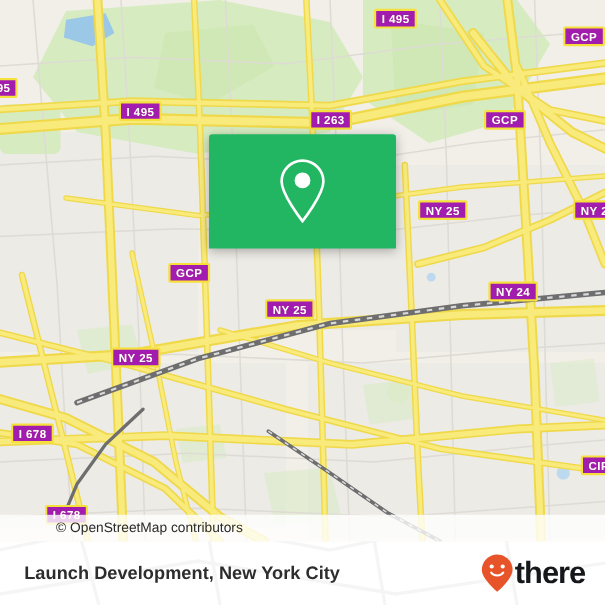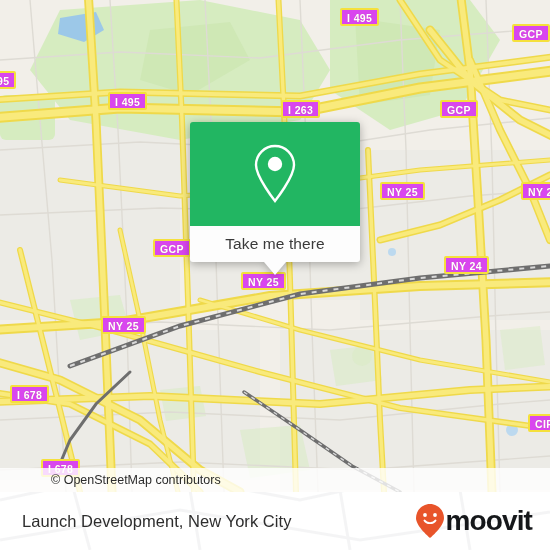--- a/index.html
+++ b/index.html
@@ -12,21 +12,21 @@
 
   
   .map{position:absolute;left:0;top:0;width:550px;height:492px;overflow:hidden;background:#f2efe9;}
   .map-svg{position:absolute;left:0;top:0;width:550px;height:492px;display:block;}
 
   
   .shield{
     position:absolute;
     box-sizing:border-box;
     border:2px solid #f5e03c;
-    background:#d946ef;
+    background:#a21caf;
     color:#ffffff;
     font-size:10.5px;
     font-weight:bold;
     letter-spacing:.4px;
     line-height:14px;
     height:18px;
     padding:1px 5px 0 5px;
     border-radius:2px;
     text-align:center;
     white-space:nowrap;
@@ -84,21 +84,21 @@
   .footer-watermark{
     position:absolute;left:0;top:-492px;width:550px;height:550px;
     opacity:.10;
   }
   .footer-inner{
     position:relative;height:58px;
     display:flex;align-items:center;justify-content:space-between;
     padding:0 18px 0 22px;box-sizing:border-box;
   }
   .footer-title{
-    font-size:16.5px;color:#2d2d2d;letter-spacing:.05px;white-space:nowrap;
+    font-size:16.5px;color:#2d2d2d;letter-spacing:.05px;white-space:nowrap;font-weight:bold;
   }
   .logo{display:flex;align-items:center;gap:1px;}
   .logo-mark{display:block;}
   .logo-text{
     font-size:28px;font-weight:bold;color:#15171a;letter-spacing:-.9px;
     line-height:28px;
   }
 </style>
 </head>
 <body>
@@ -243,24 +243,20 @@
     </div>
   </div>
 
   <div class="popup">
     <div class="popup-top">
       <svg class="pin-icon" width="46" height="62" viewBox="0 0 46 62">
         <path d="M23 3 C12.5 3 4 11.5 4 22 C4 34 23 58 23 58 C23 58 42 34 42 22 C42 11.5 33.5 3 23 3 Z" fill="none" stroke="#ffffff" stroke-width="2.4"></path>
         <circle cx="23" cy="21" r="7.2" fill="#ffffff"></circle>
       </svg>
     </div>
-    <div class="popup-bottom">
-      <span>Take me there</span>
-      <div class="popup-tail"></div>
-    </div>
   </div>
 
   <div class="footer">
     <svg class="footer-watermark" viewBox="0 0 550 550" xmlns="http://www.w3.org/2000/svg">
       <g stroke="#9aa0a6" stroke-width="3" fill="none">
         <path d="M0 500 L140 470 L300 500 L440 470 L550 486"></path>
         <path d="M60 440 L90 550"></path>
         <path d="M180 430 L200 550"></path>
         <path d="M330 430 L350 550"></path>
         <path d="M450 430 L470 550"></path>
@@ -269,18 +265,18 @@
     </svg>
     <div class="footer-inner">
       <div class="footer-title">Launch Development, New York City</div>
       <div class="logo">
         <svg class="logo-mark" width="30" height="36" viewBox="0 0 30 36">
           <path d="M15 1 C7.3 1 1 7.3 1 15 C1 23.5 15 35 15 35 C15 35 29 23.5 29 15 C29 7.3 22.7 1 15 1 Z" fill="#e8542a"></path>
           <circle cx="10" cy="12" r="1.9" fill="#ffffff"></circle>
           <circle cx="20" cy="12" r="1.9" fill="#ffffff"></circle>
           <path d="M9.5 17.5 C11.5 21 18.5 21 20.5 17.5" stroke="#ffffff" stroke-width="1.9" fill="none" stroke-linecap="round"></path>
         </svg>
-        <div class="logo-text">moovit</div>
+        <div class="logo-text">there</div>
       </div>
     </div>
   </div>
 
 </div>
 
 </body></html>

